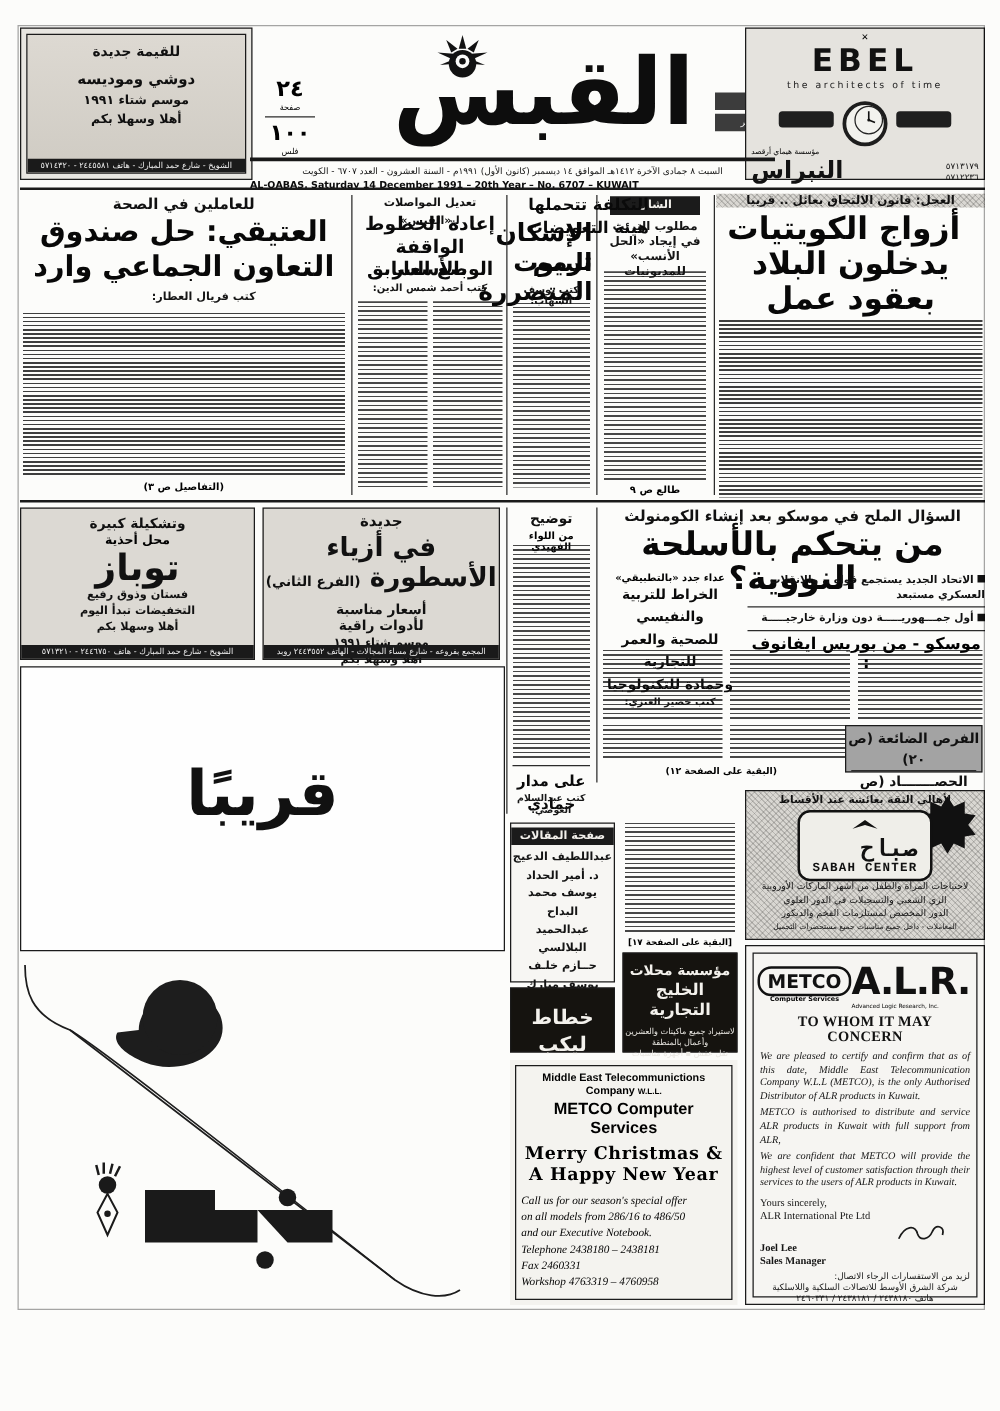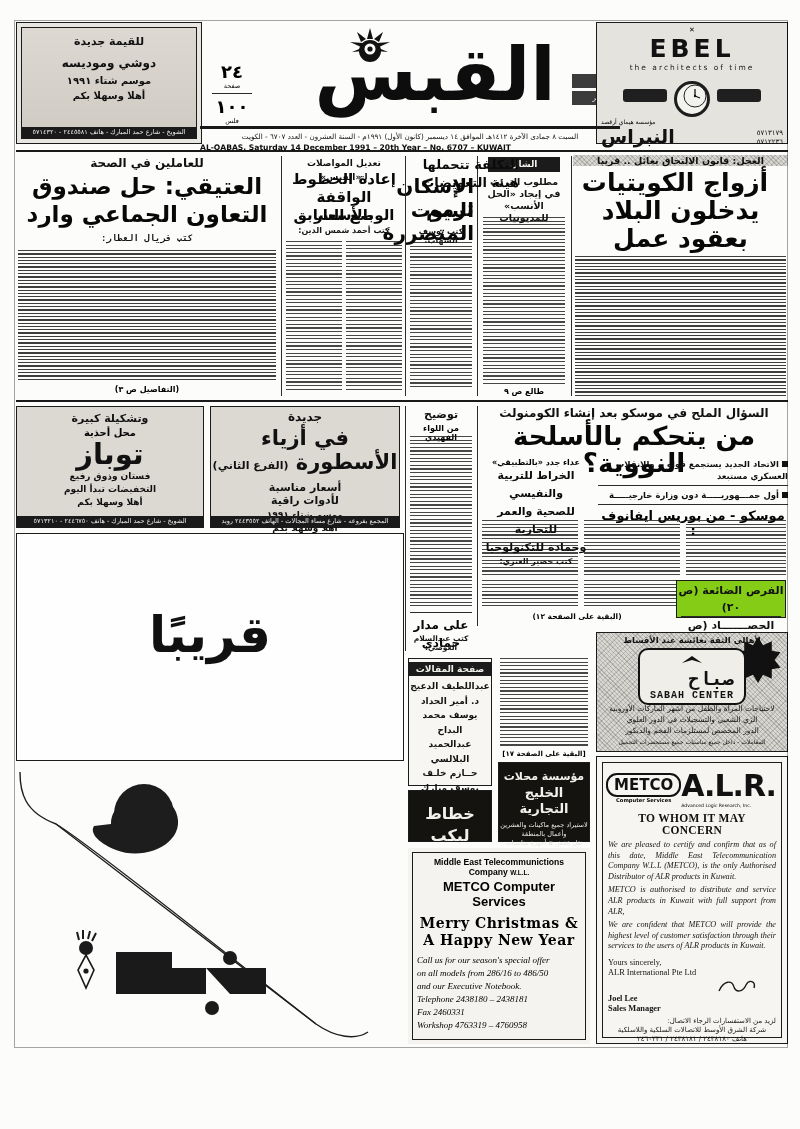--- a/index.html
+++ b/index.html
@@ -268,21 +268,21 @@
     <div class="abs copy" style="left:2px;top:86px;width:56px;height:150px;"></div>
     <div class="abs copy" style="left:62px;top:86px;width:56px;height:150px;"></div>
   </div>
   <div class="abs vrule" style="left:405px;top:156px;height:240px;"></div>
   <div class="abs vrule" style="left:281px;top:156px;height:240px;"></div>
 
   <div class="abs" style="left:16px;top:155px;width:262px;height:243px;">
     <div class="abs kicker" style="left:0;top:1px;width:262px;font-size:12px;">للعاملين في الصحة</div>
     <div class="abs hl1" style="left:0;top:18px;width:262px;font-size:23px;">العتيقي: حل صندوق</div>
     <div class="abs hl1" style="left:0;top:46px;width:262px;font-size:23px;">التعاون الجماعي وارد</div>
-    <div class="abs byline" style="left:0;top:78px;width:262px;font-family:Liberation Mono, monospace;">كتب فريال العطار:</div>
+    <div class="abs byline" style="left:16px;top:78px;width:262px;">كتب فريال العطار:</div>
     <div class="abs copy dense" style="left:2px;top:95px;width:258px;height:130px;"></div>
     <div class="abs" style="left:0;top:230px;width:262px;font-size:8px;text-align:center;font-weight:bold;">(التفاصيل ص ٣)</div>
   </div>
 
   <div class="abs rule" style="left:16px;top:400px;width:772px;height:2px;"></div>
 
   <div class="abs" style="left:480px;top:406px;width:308px;height:120px;">
     <div class="abs hl1" style="left:0;top:17px;width:308px;font-size:26px;">من يتحكم بالأسلحة النووية؟</div>
     <div class="abs kicker" style="left:0;top:0;width:308px;font-size:12px;">السؤال الملح في موسكو بعد إنشاء الكومنولث</div>
     <div class="abs" style="left:118px;top:52px;width:190px;">
@@ -301,21 +301,21 @@
       <div class="byline" style="font-size:8px;">كتب خضير العنزي:</div>
     </div>
   </div>
   <div class="abs copy" style="left:482px;top:520px;width:96px;height:56px;"></div>
   <div class="abs copy" style="left:584px;top:520px;width:96px;height:56px;"></div>
   <div class="abs copy" style="left:686px;top:520px;width:100px;height:56px;"></div>
   <div class="abs copy" style="left:482px;top:528px;width:0px;height:0px;"></div>
   <div class="abs copy" style="left:482px;top:580px;width:96px;height:28px;"></div>
   <div class="abs copy" style="left:584px;top:580px;width:96px;height:28px;"></div>
 
-  <div class="abs box" style="left:676px;top:580px;width:110px;height:38px;background:#84cc16;">
+  <div class="abs box" style="left:676px;top:580px;width:110px;height:38px;background:#a3a3a3;">
     <div class="pagref" style="margin-top:1px;">
       <span>الفرص الضائعة</span>
       <span>(ص ٢٠)</span>
     </div>
     <div class="hrule-thin" style="margin:0 4px;"></div>
     <div class="pagref">
       <span>الحصـــــــاد</span>
       <span>(ص ٢١)</span>
     </div>
   </div>

